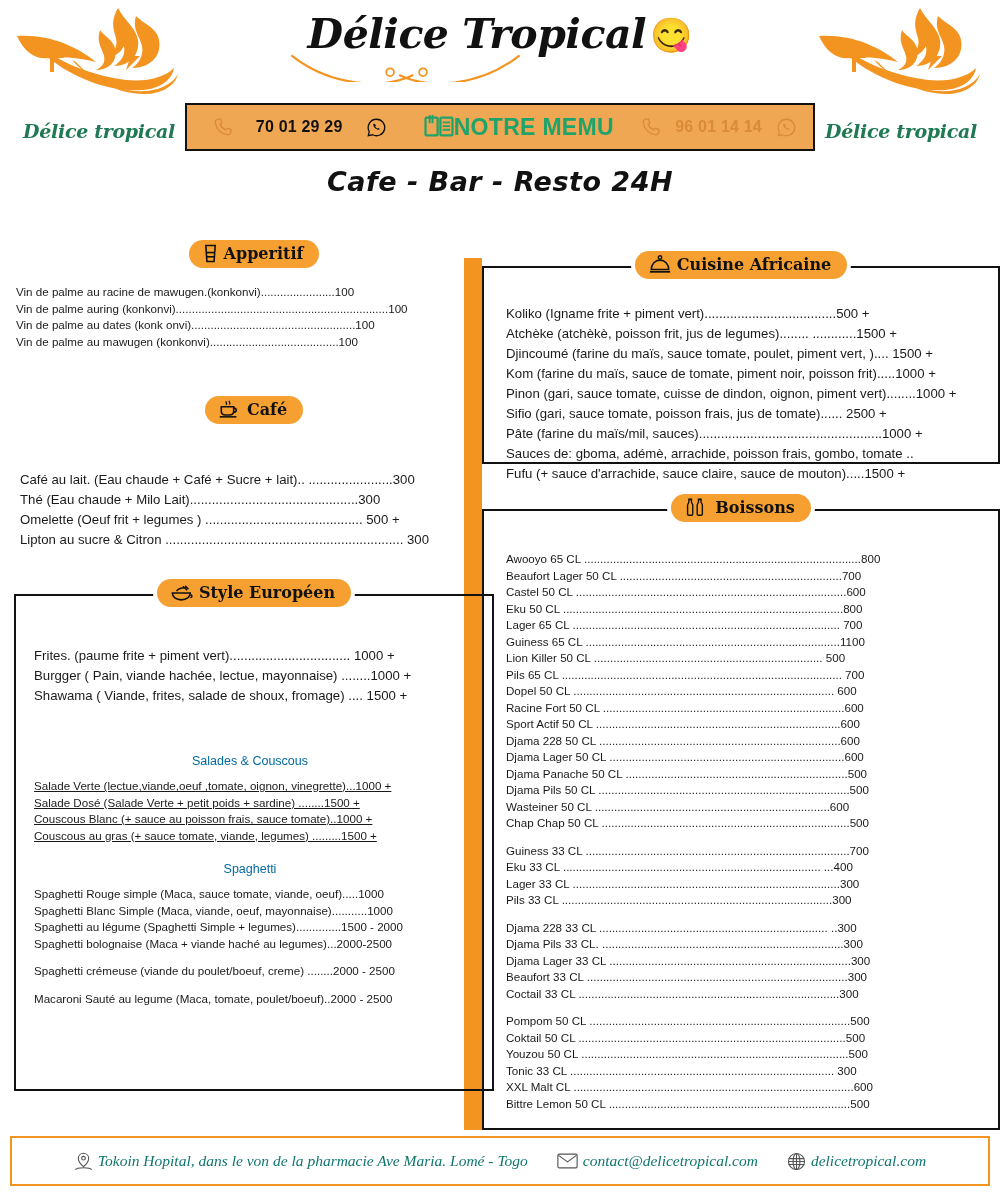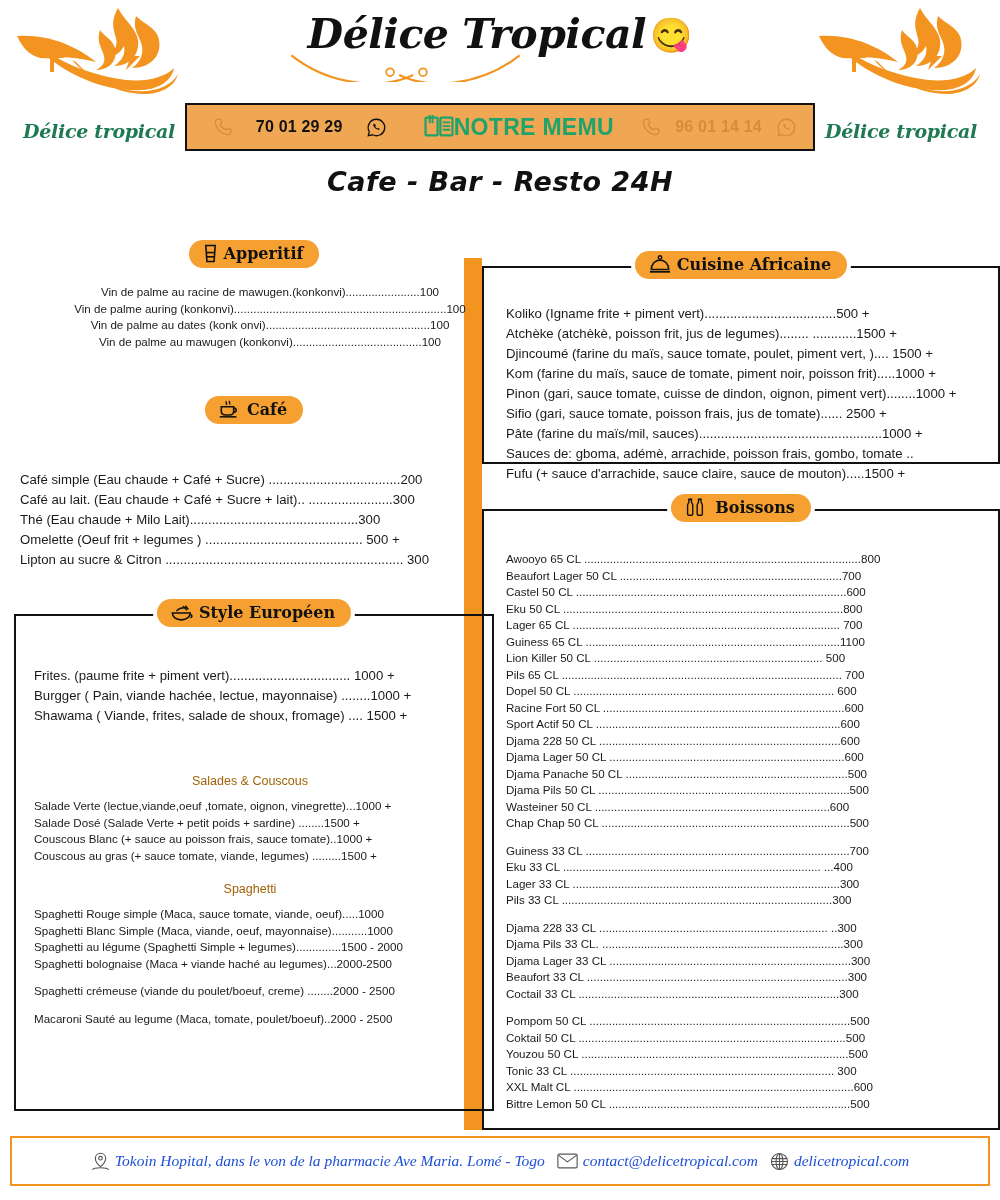--- a/index.html
+++ b/index.html
@@ -102,33 +102,33 @@
   .boxed > .pill-wrap .pill { box-shadow:0 0 0 4px #fff; }
 
   
   .items { font-family:"Liberation Sans", sans-serif; }
   .item {
     font-size:11.6px; color:#1a1a1a; line-height:16.5px;
     white-space:nowrap; overflow:hidden;
   }
   .item.big { font-size:13.2px; line-height:20px; }
   .grp-title {
-    text-align:center; font-size:12.5px; color:#a16207;
+    text-align:center; font-size:12.5px; color:#0369a1;
     margin:14px 0 10px 0;
   }
   .gap { height:11px; }
 
   
   .footer {
     position:absolute; left:10px; top:1136px;
     width:980px; height:50px;
     border:2px solid #f2941f;
     display:flex; align-items:center; justify-content:center;
-    gap:2px;
-    font-style:italic; font-size:15.5px; color:#1d4ed8;
+    gap:19px;
+    font-style:italic; font-size:15.5px; color:#0f766e;
     font-family:"Liberation Serif", serif;
   }
   .footer .fi { display:flex; align-items:center; gap:5px; }
   .footer svg { display:block; }
 </style>
 </head>
 <body>
 
 <div class="header">
 
@@ -217,42 +217,41 @@
     <div class="pill-wrap">
       <span class="pill">
         <svg width="15" height="19" viewBox="0 0 16 20">
           <path d="M3 1.5 H13 L11.8 18.5 H4.2 Z" fill="none" stroke="#111" stroke-width="1.7"></path>
           <path d="M3.6 9 H12.4" stroke="#111" stroke-width="1.7"></path>
           <path d="M4 13.5 H12" stroke="#111" stroke-width="1.7"></path>
         </svg>
         <span>Apperitif</span>
       </span>
     </div>
-    <div class="items" style="margin:16px 0 0 32px;text-align:center;">
+    <div class="items" style="margin:16px 0 0 16px;">
       <div class="item">Vin de palme au racine de mawugen.(konkonvi).......................100</div>
       <div class="item">Vin de palme auring (konkonvi)..................................................................100</div>
       <div class="item">Vin  de palme au  dates (konk onvi)...................................................100</div>
       <div class="item">Vin   de palme au  mawugen (konkonvi)........................................100</div>
     </div>
   </div>
 
   <div style="margin-top:46px;">
     <div class="pill-wrap">
       <span class="pill">
         <svg width="22" height="19" viewBox="0 0 24 20">
           <path d="M8 1 C7 2.6 9 3 8 5 M11.5 0.6 C10.5 2.2 12.5 2.6 11.5 4.6" stroke="#111" stroke-width="1.5" fill="none"></path>
           <path d="M2.5 7 H16 V12 C16 14.5 14 16 11.5 16 H7 C4.5 16 2.5 14.5 2.5 12 Z" fill="none" stroke="#111" stroke-width="1.7"></path>
           <path d="M16 8.5 C19.5 8.5 20 13 16 13" fill="none" stroke="#111" stroke-width="1.7"></path>
           <path d="M0.8 18 H19" stroke="#111" stroke-width="1.7"></path>
         </svg>
         <span>Café</span>
       </span>
     </div>
     <div class="items" style="margin:46px 0 0 20px;">
-      <div class="item big">Café simple   (Eau chaude + Café + Sucre)   ....................................200</div>
       <div class="item big">Café au lait.   (Eau chaude + Café + Sucre + lait).. .......................300</div>
       <div class="item big">Thé               (Eau chaude + Milo Lait)..............................................300</div>
       <div class="item big">Omelette       (Oeuf frit + legumes ) ........................................... 500 +</div>
       <div class="item big">Lipton au sucre &amp; Citron  ................................................................. 300</div>
     </div>
   </div>
 
   <div class="boxed" style="margin:44px 14px 0 14px; padding:26px 8px 12px 0; height:497px;">
     <div class="pill-wrap">
       <span class="pill">
@@ -266,21 +265,21 @@
       </span>
     </div>
 
     <div class="items" style="margin:24px 0 0 18px;">
       <div class="item big">Frites.   (paume frite + piment vert)................................. 1000  +</div>
       <div class="item big">Burgger ( Pain, viande hachée, lectue, mayonnaise) ........1000 +</div>
       <div class="item big">Shawama ( Viande, frites, salade de shoux, fromage) .... 1500 +</div>
     </div>
 
     <div class="grp-title" style="margin-top:48px;">Salades &amp; Couscous</div>
-    <div class="items" style="margin:6px 0 0 18px;">
+    <div class="items" style="margin:6px 0 0 18px;text-decoration:underline;">
       <div class="item">Salade Verte (lectue,viande,oeuf ,tomate, oignon, vinegrette)...1000 +</div>
       <div class="item">Salade Dosé (Salade Verte + petit poids + sardine) ........1500 +</div>
       <div class="item">Couscous Blanc (+ sauce au poisson frais, sauce tomate)..1000 +</div>
       <div class="item">Couscous au gras (+ sauce tomate, viande, legumes) .........1500 +</div>
     </div>
 
     <div class="grp-title" style="margin-top:18px;">Spaghetti</div>
     <div class="items" style="margin:8px 0 0 18px;">
       <div class="item">Spaghetti  Rouge simple (Maca, sauce tomate, viande, oeuf).....1000</div>
       <div class="item">Spaghetti Blanc Simple (Maca, viande, oeuf, mayonnaise)...........1000</div>

